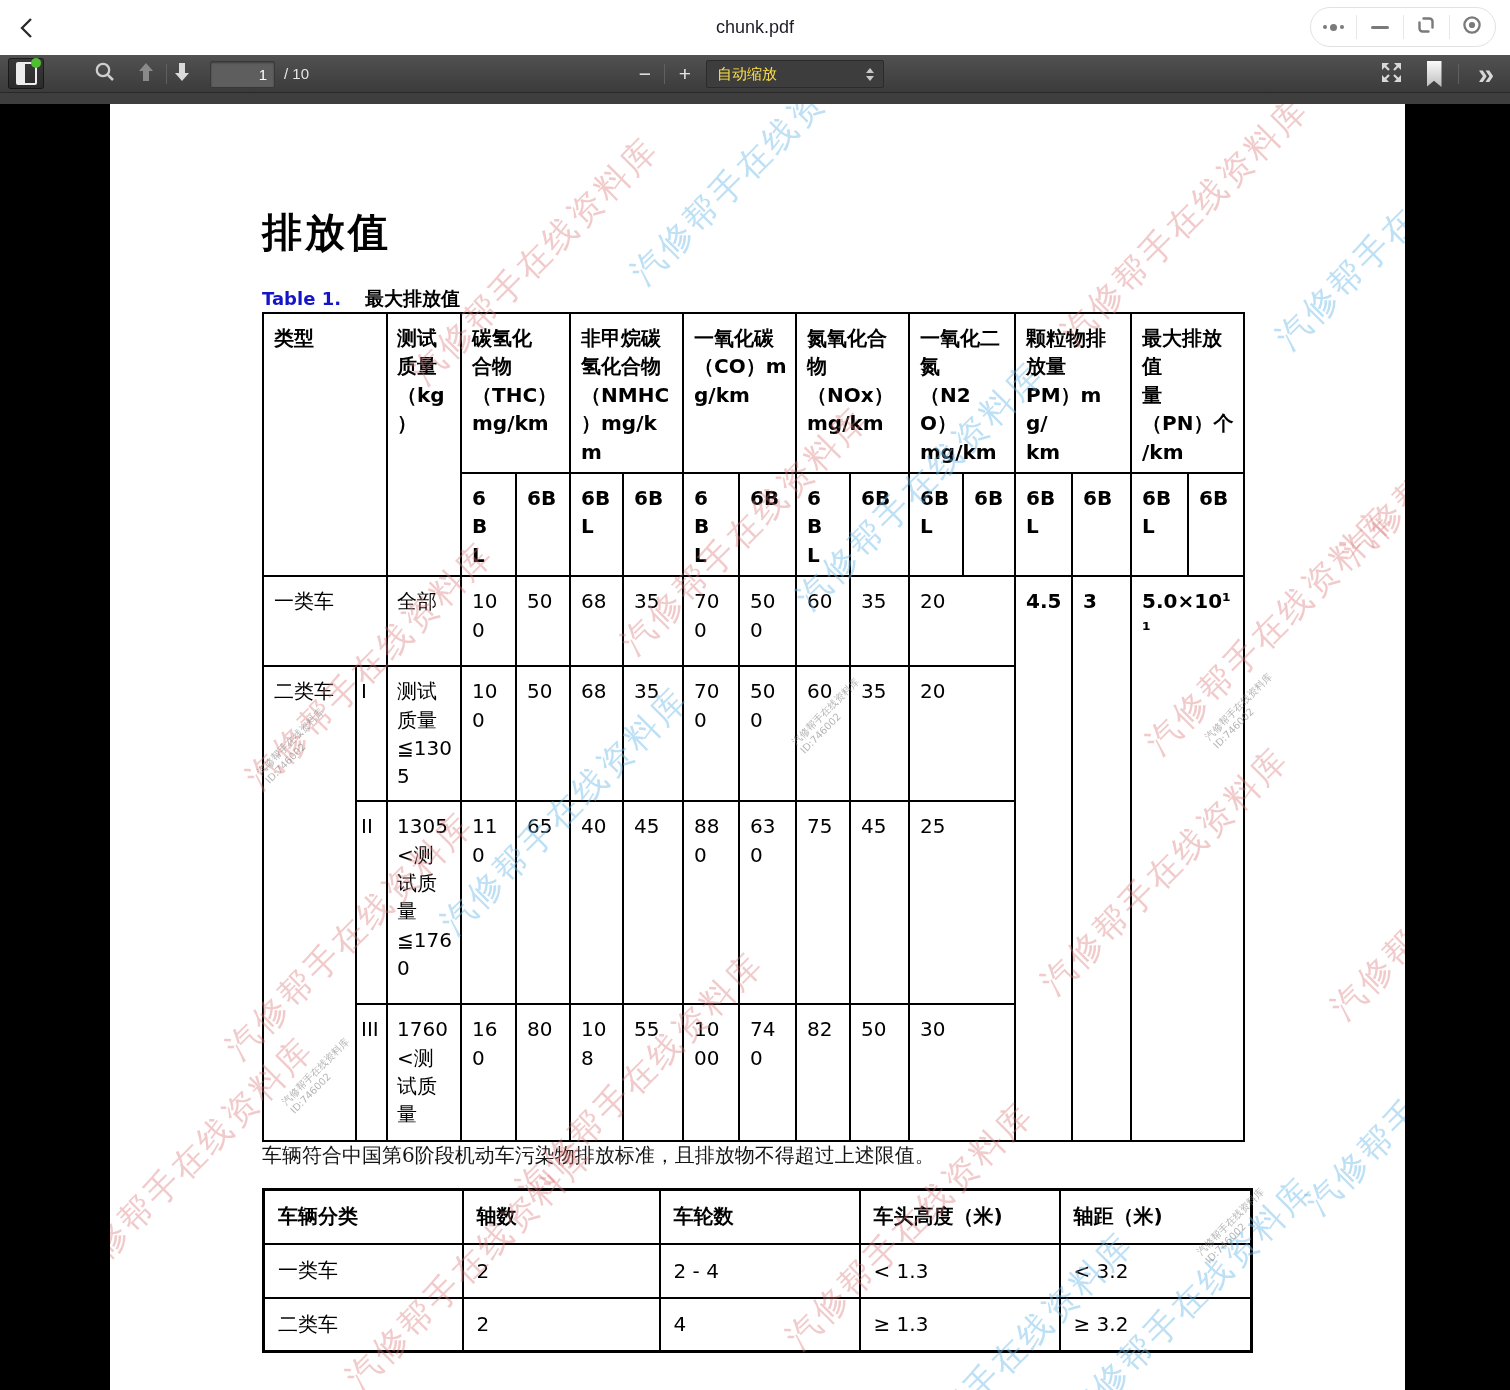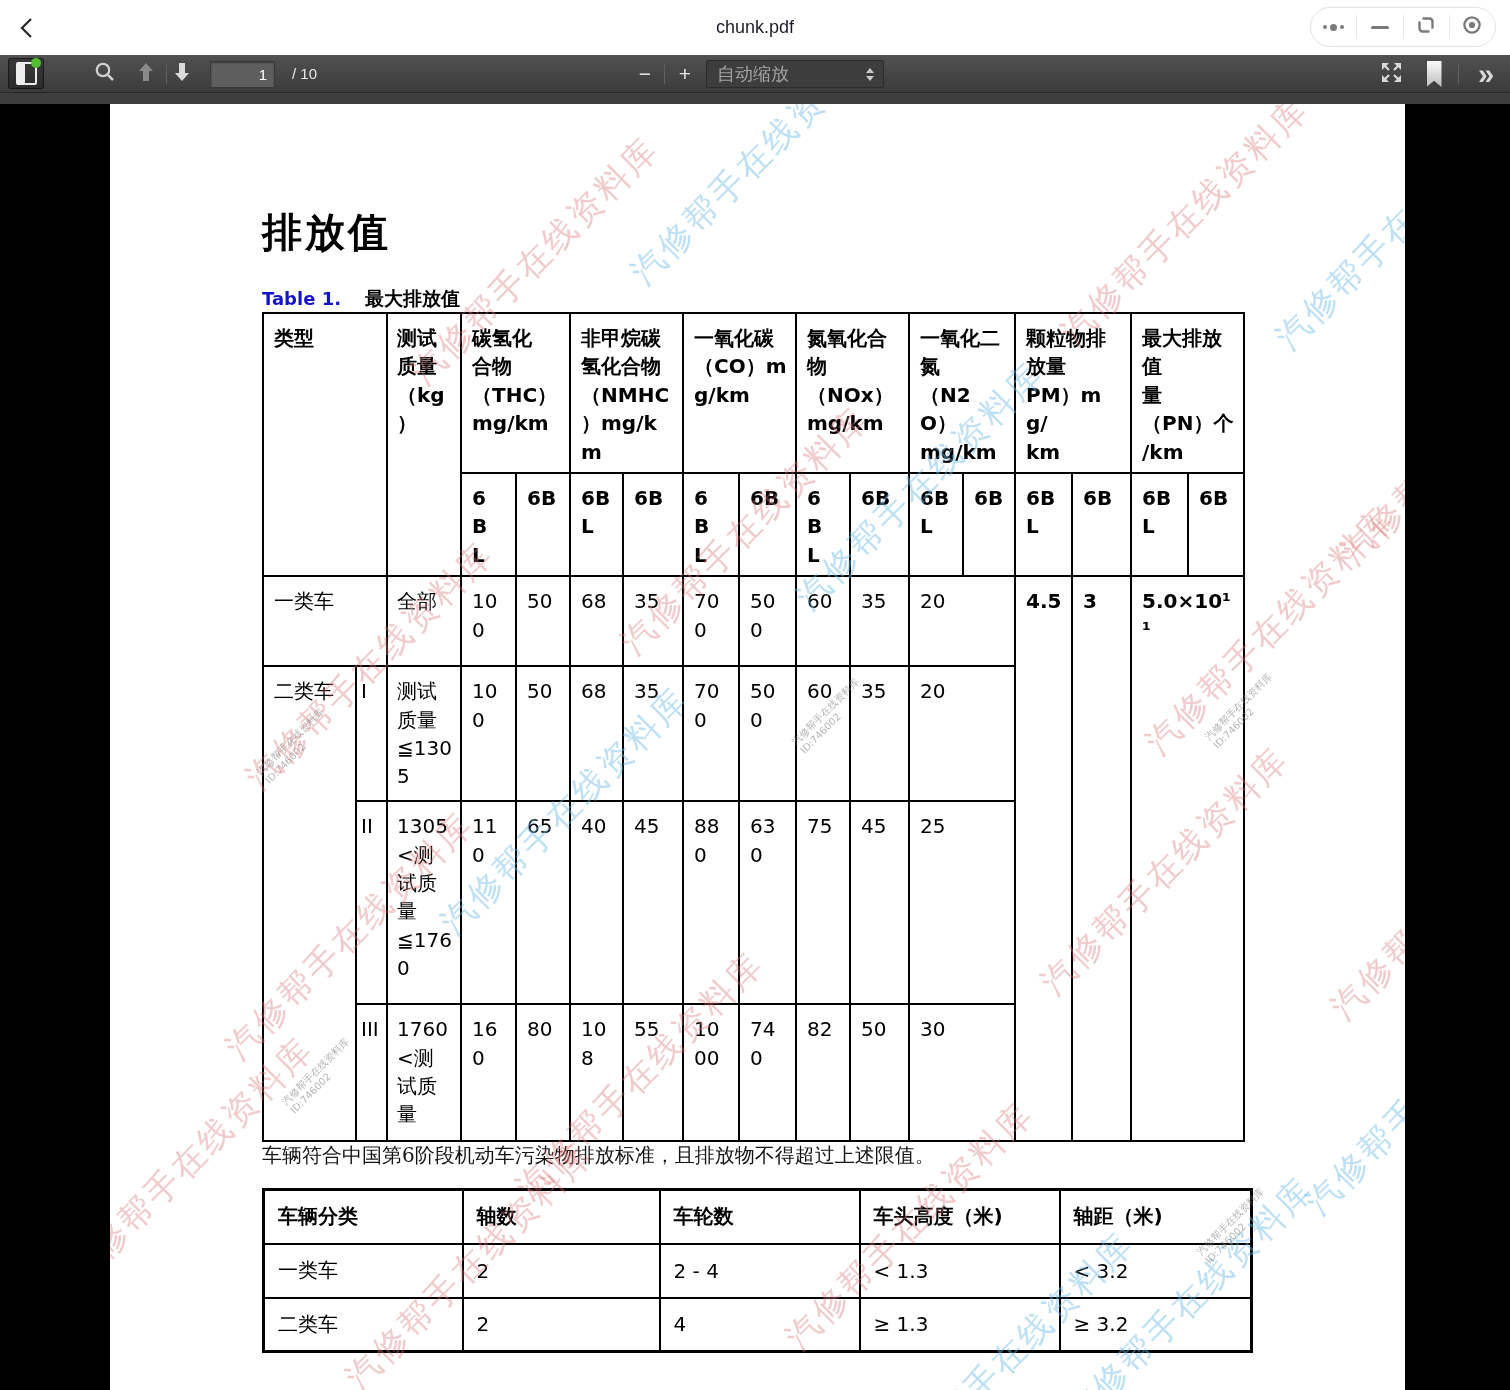--- a/index.html
+++ b/index.html
@@ -34,28 +34,28 @@
   .sidebar-glyph .dot { position:absolute; right:-6px; top:-6px; width:10px; height:10px;
                         border-radius:50%; background:#4fbe31; }
   .search-btn { left:92px; top:6px; width:26px; height:26px; }
   .pg-up { left:136px; top:8px; width:20px; height:22px; }
   .pg-down { left:172px; top:8px; width:20px; height:22px; }
   .tb-sep { position:absolute; width:1px; height:20px; background:#606060; top:9px; }
   .page-input { position:absolute; left:210px; top:6px; width:65px; height:27px;
                 background:#5e5e5e; border:1px solid #383838; border-radius:2px;
                 color:#fff; font-size:15px; text-align:right; padding-right:7px;
                 box-shadow:inset 0 1px 2px rgba(0,0,0,.35); font-family:"Liberation Sans",sans-serif; }
-  .page-total { position:absolute; left:292px; top:0; height:20px; line-height:38px;
+  .page-total { position:absolute; left:284px; top:0; height:20px; line-height:38px;
                 color:#e6e6e6; font-size:15px; }
   .zoom-minus { left:632px; top:6px; width:26px; height:26px; color:#e3e3e3; font-size:21px; }
   .zoom-plus  { left:672px; top:6px; width:26px; height:26px; color:#e3e3e3; font-size:21px; }
   .zoom-select { position:absolute; left:706px; top:5px; width:178px; height:28px;
                  background:#3d3d3d; border:1px solid #2b2b2b; border-radius:2px; cursor:pointer;
                  display:flex; align-items:center; }
-  .zoom-select .lbl { padding-left:10px; font-size:18px; color:#a3a3a3; flex:1; }
+  .zoom-select .lbl { padding-left:10px; font-size:15px; color:#fde047; flex:1; }
   .spinner { display:flex; flex-direction:column; gap:3px; margin-right:9px; }
   .spinner .up { width:0; height:0; border-left:4px solid transparent; border-right:4px solid transparent; border-bottom:5px solid #c9c9c9; }
   .spinner .dn { width:0; height:0; border-left:4px solid transparent; border-right:4px solid transparent; border-top:5px solid #c9c9c9; }
   .fs-btn { left:1378px; top:7px; width:26px; height:24px; }
   .bm-btn { left:1424px; top:5px; width:20px; height:28px; }
   .bookmark-shape { width:15px; height:26px; background:linear-gradient(#fbfbfb,#bdbdbd);
                     clip-path:polygon(0 0,100% 0,100% 100%,50% 76%,0 100%); }
   .more-btn { left:1466px; top:0; width:40px; height:38px; color:#d8d8d8; font-size:29px; font-weight:bold; }
 
   

